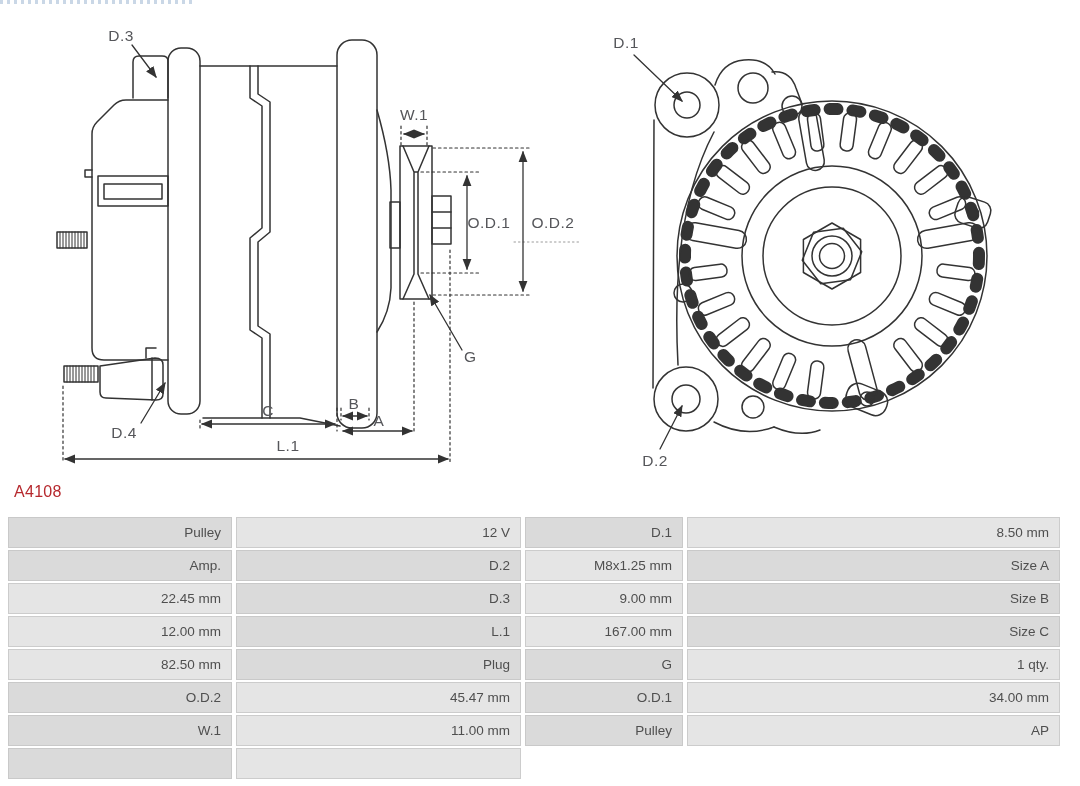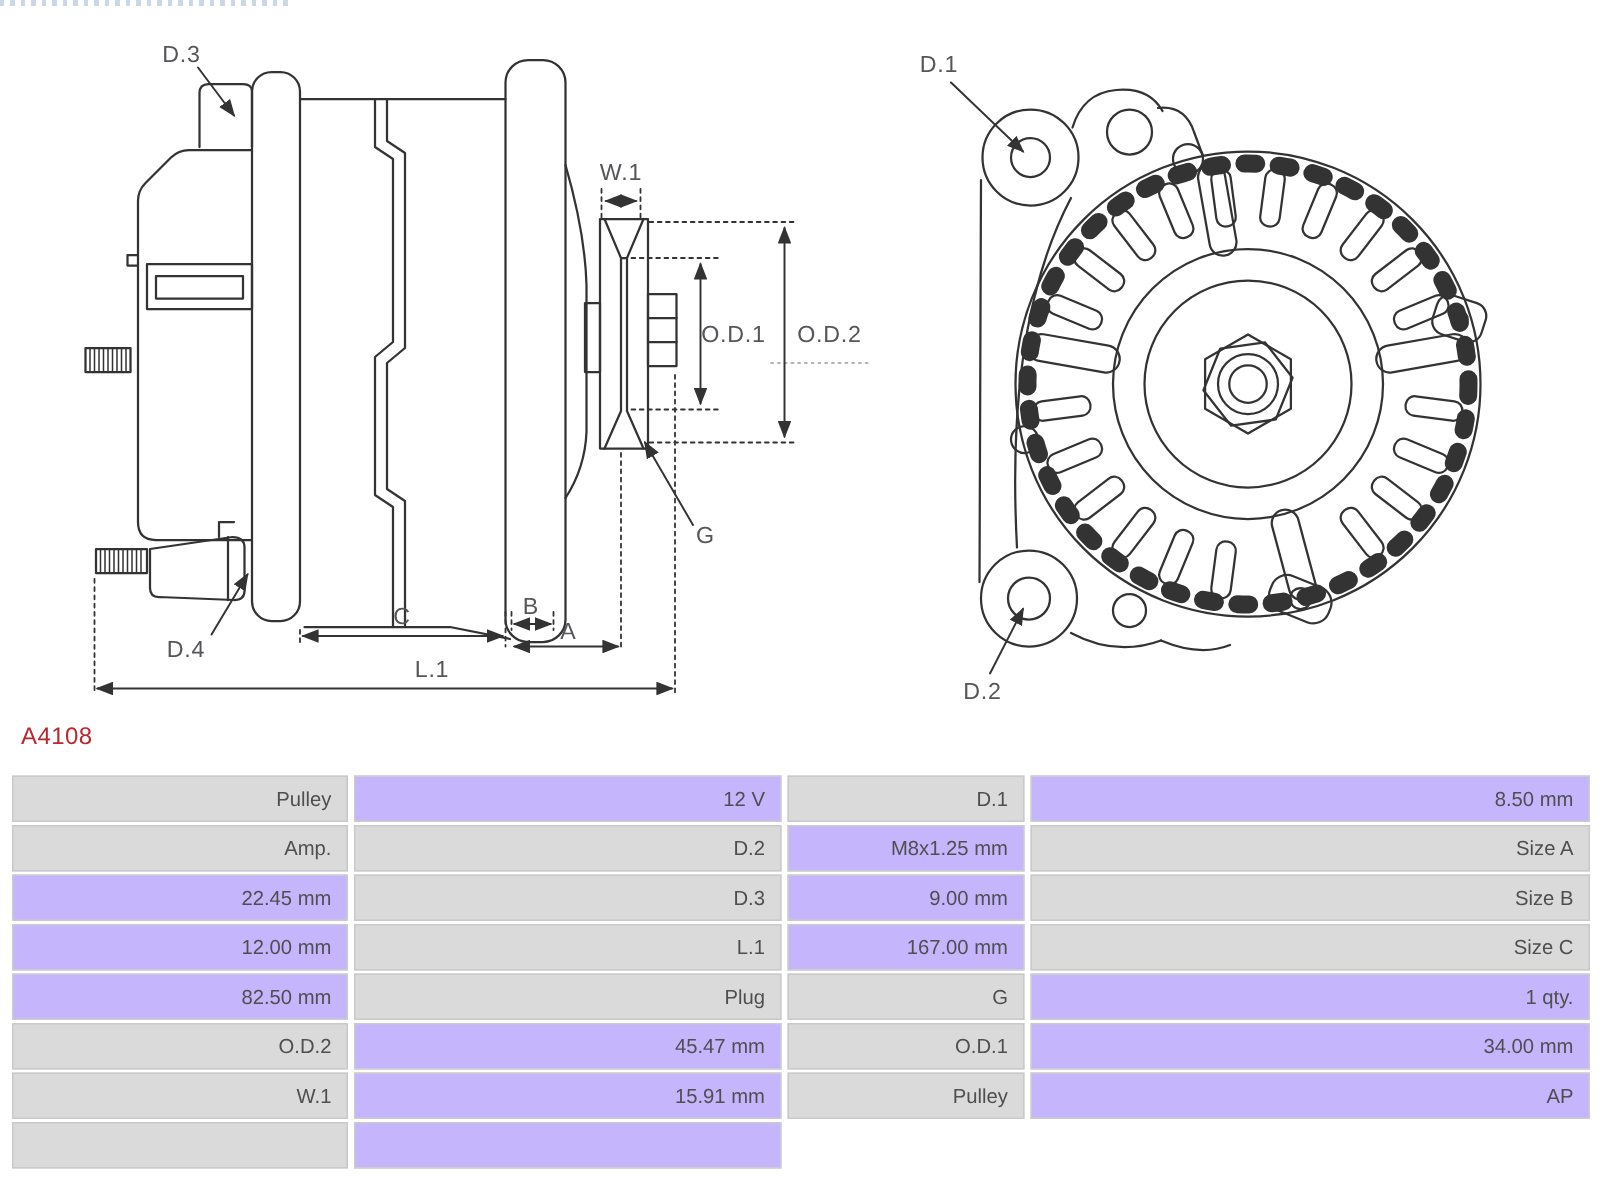--- a/index.html
+++ b/index.html
@@ -19,21 +19,21 @@
   .code{position:absolute;left:14px;top:483px;font-size:16px;color:#b6292e;
         letter-spacing:.3px;}
 
   
   .spec{position:absolute;left:8px;top:517px;width:1056px;display:grid;
         grid-template-columns:224px 285px 158px 373px;column-gap:4px;row-gap:2px;
         grid-auto-rows:31px;font-size:13.5px;color:#4f4f4f;}
   .cell{box-sizing:border-box;border:1px solid #c9c9c9;line-height:29px;
         text-align:right;padding-right:10px;overflow:hidden;white-space:nowrap;}
   .cell.lbl{background:#dadada;}
-  .cell.val{background:#c4b5fd;border-color:#cccccc;}
+  .cell.val{background:#e5e5e5;border-color:#cccccc;}
 </style>
 </head>
 <body>
 
 <div class="logo-frag"></div>
 
 <svg class="drawing" viewBox="0 0 1080 482">
   <defs>
     <marker id="arr" markerWidth="9" markerHeight="7" refX="8" refY="3.5" orient="auto-start-reverse">
       <path d="M0,0 L9,3.5 L0,7 Z" fill="#333"></path>
@@ -225,19 +225,19 @@
   <div class="cell lbl c3">Plug</div>
 
   <div class="cell lbl c1">G</div>
   <div class="cell val c2">1 qty.</div>
   <div class="cell lbl c3">O.D.2</div>
   <div class="cell val c4">45.47 mm</div>
 
   <div class="cell lbl c1">O.D.1</div>
   <div class="cell val c2">34.00 mm</div>
   <div class="cell lbl c3">W.1</div>
-  <div class="cell val c4">15.91 mm</div>
+  <div class="cell val c4">11.00 mm</div>
 
   <div class="cell lbl c1">Pulley</div>
   <div class="cell val c2">AP</div>
   <div class="cell lbl c3"></div>
   <div class="cell val c4"></div>
 </div>
 
 </body></html>

